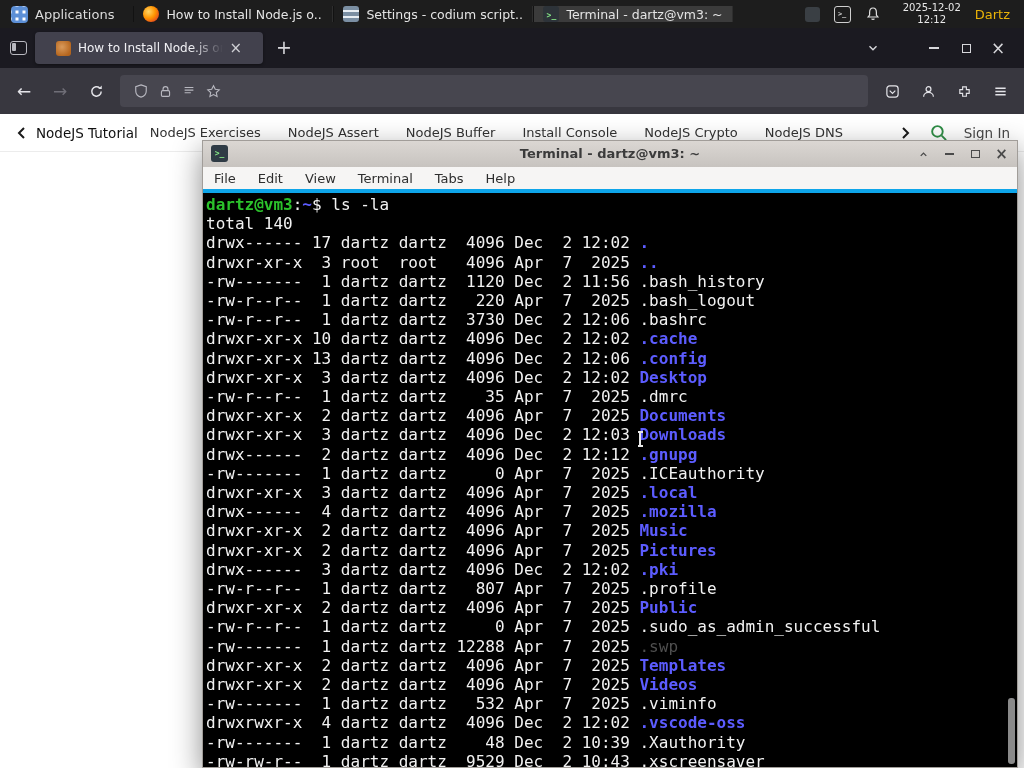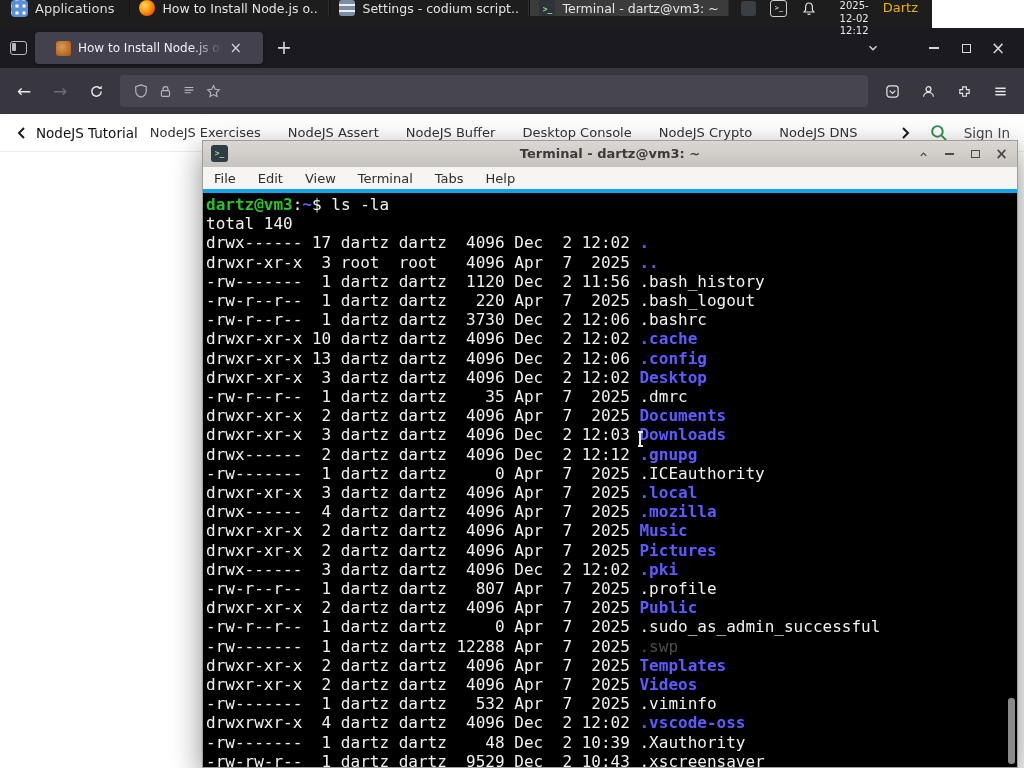--- a/index.html
+++ b/index.html
@@ -1,21 +1,21 @@
 <!DOCTYPE html>
 <html style="--accent-green: #2f8d46; --term-bg: #000000; --term-fg: #f2f2f2; --term-dir: #5c5cff; --term-green: #2bc22b; --term-dim: #4f4f4f;"><head>
 <meta charset="utf-8">
 <style>
   * { margin:0; padding:0; box-sizing:border-box; }
   html,body { width:1024px; height:768px; overflow:hidden; }
   body { font-family:"DejaVu Sans","Liberation Sans",sans-serif; }
   .screen { position:relative; width:1024px; height:768px; background:#ffffff; overflow:hidden; }
 
   
-  .panel { position:absolute; top:0; left:0; width:932px; height:28px; background:#1d1d1d; display:flex; align-items:flex-start; color:#dcdcdc; z-index:20; }
+  .panel { position:absolute; top:0; left:0; width:1024px; height:28px; background:#1d1d1d; display:flex; align-items:center; color:#dcdcdc; z-index:20; }
   .apps-btn { display:flex; align-items:center; gap:7px; padding:0 11px; font-size:13px; }
   .apps-ico { width:17px; height:17px; border-radius:4px; background:#5c8fd6; background-image:radial-gradient(#fff 1.5px, transparent 1.7px); background-size:7px 7px; background-position:2.5px 2.5px; }
   .panel-handle { width:8px; background:radial-gradient(circle,#5a5a5a 1px,transparent 1.2px) center/4px 4px repeat-y; }
   .win-buttons { display:flex; width:600px; }
   .win-btn { flex:1; display:flex; align-items:center; gap:7px; padding:0 9px; border-right:1px solid #2e2e2e; border-left:1px solid #121212; min-width:0; font-size:12.5px; color:#e4e4e4; }
   .win-btn.active { background:#3b3b3b; }
   .win-label { white-space:nowrap; overflow:hidden; }
   .win-ico { width:16px; height:16px; flex:0 0 16px; border-radius:3px; position:relative; }
   .win-ico.firefox { border-radius:50%; background:radial-gradient(circle at 35% 35%, #ffd567, #ff9500 45%, #e3441f 82%); }
   .win-ico.settings { background:linear-gradient(transparent 4px,#e8eef4 4px 6px,transparent 6px 10px,#e8eef4 10px 12px,transparent 12px),#7b8fa3; }
@@ -215,21 +215,21 @@
       <span class="sn-chev">
         <svg width="16" height="16" viewBox="0 0 16 16">
             <path d="M10 3 L5 8 L10 13" fill="none" stroke="#1a1a1a" stroke-width="2"></path>
           </svg>
       </span>
       <span class="sn-active">NodeJS Tutorial</span>
       <div class="sn-links" id="sn-links">
           <span class="sn-link">NodeJS Exercises</span>
           <span class="sn-link">NodeJS Assert</span>
           <span class="sn-link">NodeJS Buffer</span>
-          <span class="sn-link">Desktop Console</span>
+          <span class="sn-link">Install Console</span>
           <span class="sn-link">NodeJS Crypto</span>
           <span class="sn-link">NodeJS DNS</span>
         </div>
       <div class="sn-right">
         <span class="sn-chev">
           <svg width="16" height="16" viewBox="0 0 16 16">
               <path d="M6 3 L11 8 L6 13" fill="none" stroke="#1a1a1a" stroke-width="2"></path>
             </svg>
         </span>
         <span class="sn-search">

